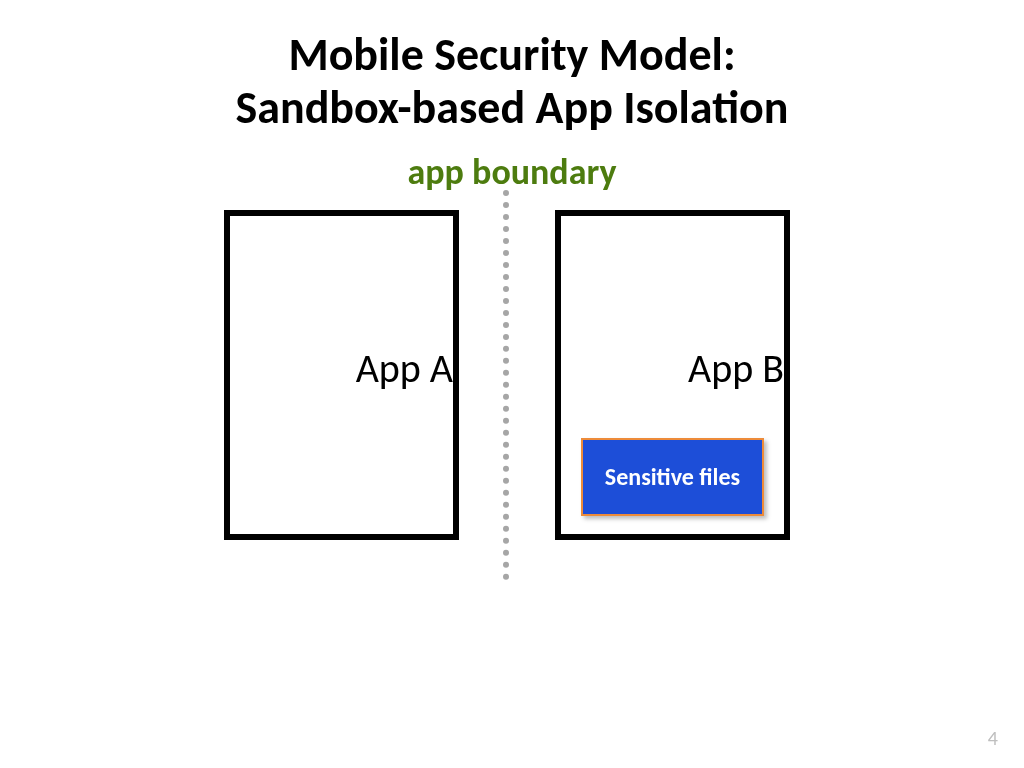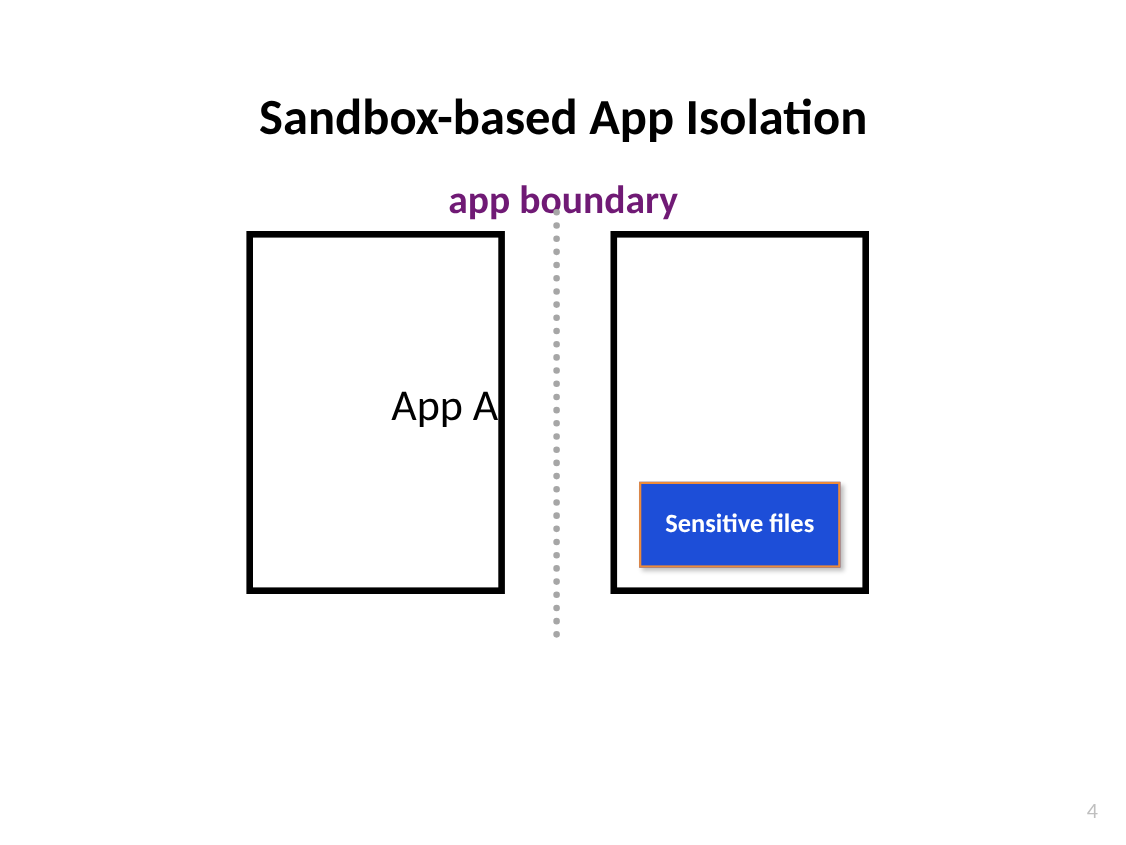--- a/index.html
+++ b/index.html
@@ -23,27 +23,27 @@
     left: 0;
     width: 1024px;
     text-align: center;
     font-size: 46px;
     font-weight: 700;
     color: #000;
     line-height: 1.15;
   }
   .boundary-label {
     position: absolute;
-    top: 160px;
+    top: 150px;
     left: 0;
     width: 1024px;
     text-align: center;
     font-size: 36px;
     font-weight: 700;
-    color: #701a75;
+    color: #4d7c0f;
   }
   .diagram {
     position: absolute;
     top: 210px;
     left: 0;
     width: 1024px;
     height: 380px;
   }
   .app-box {
     position: absolute;
@@ -99,35 +99,36 @@
     font-size: 20px;
     color: #bfbfbf;
   }
 </style>
 </head>
 <body>
 
 <div class="slide">
 
   <div class="title">
-    <br>
+    <span>Mobile Security Model:</span><br>
     <span>Sandbox-based App Isolation</span>
   </div>
 
   <div class="boundary-label">app boundary</div>
 
   <div class="diagram">
 
     <div class="divider"></div>
 
     <div class="app-box app-a">
       <div class="app-label">App A</div>
     </div>
 
     <div class="app-box app-b">
+      <div class="app-label">App B</div>
       <div class="sensitive">
         <span>Sensitive files</span>
       </div>
     </div>
 
   </div>
 
   <div class="page-number">4</div>
 
 </div>

